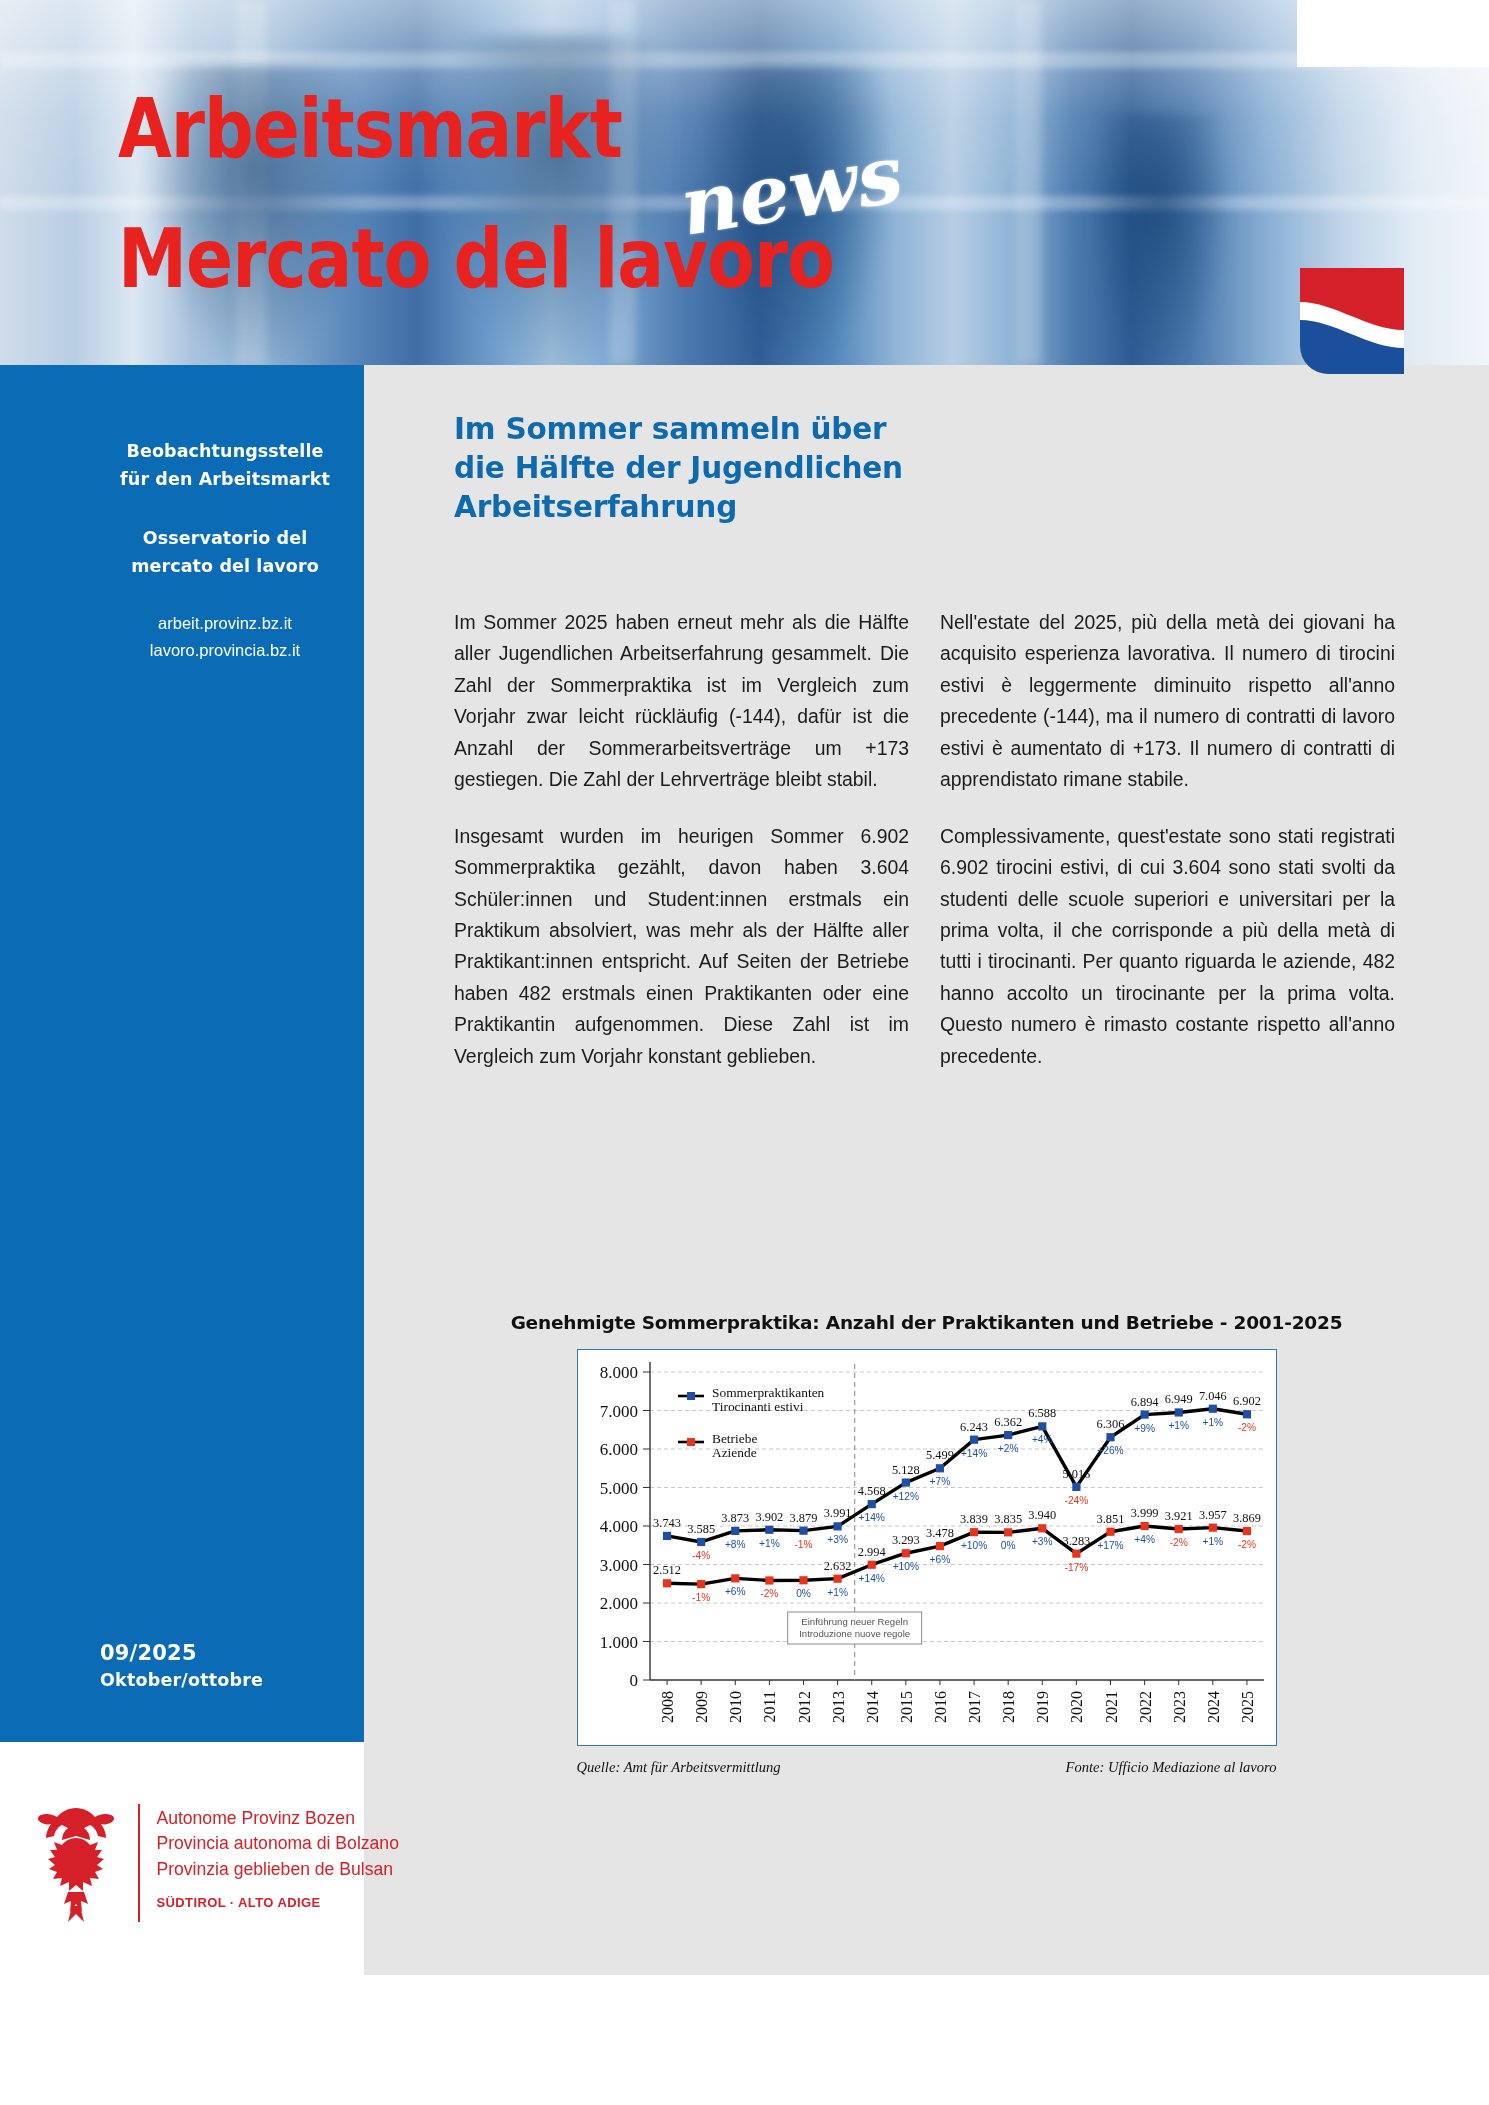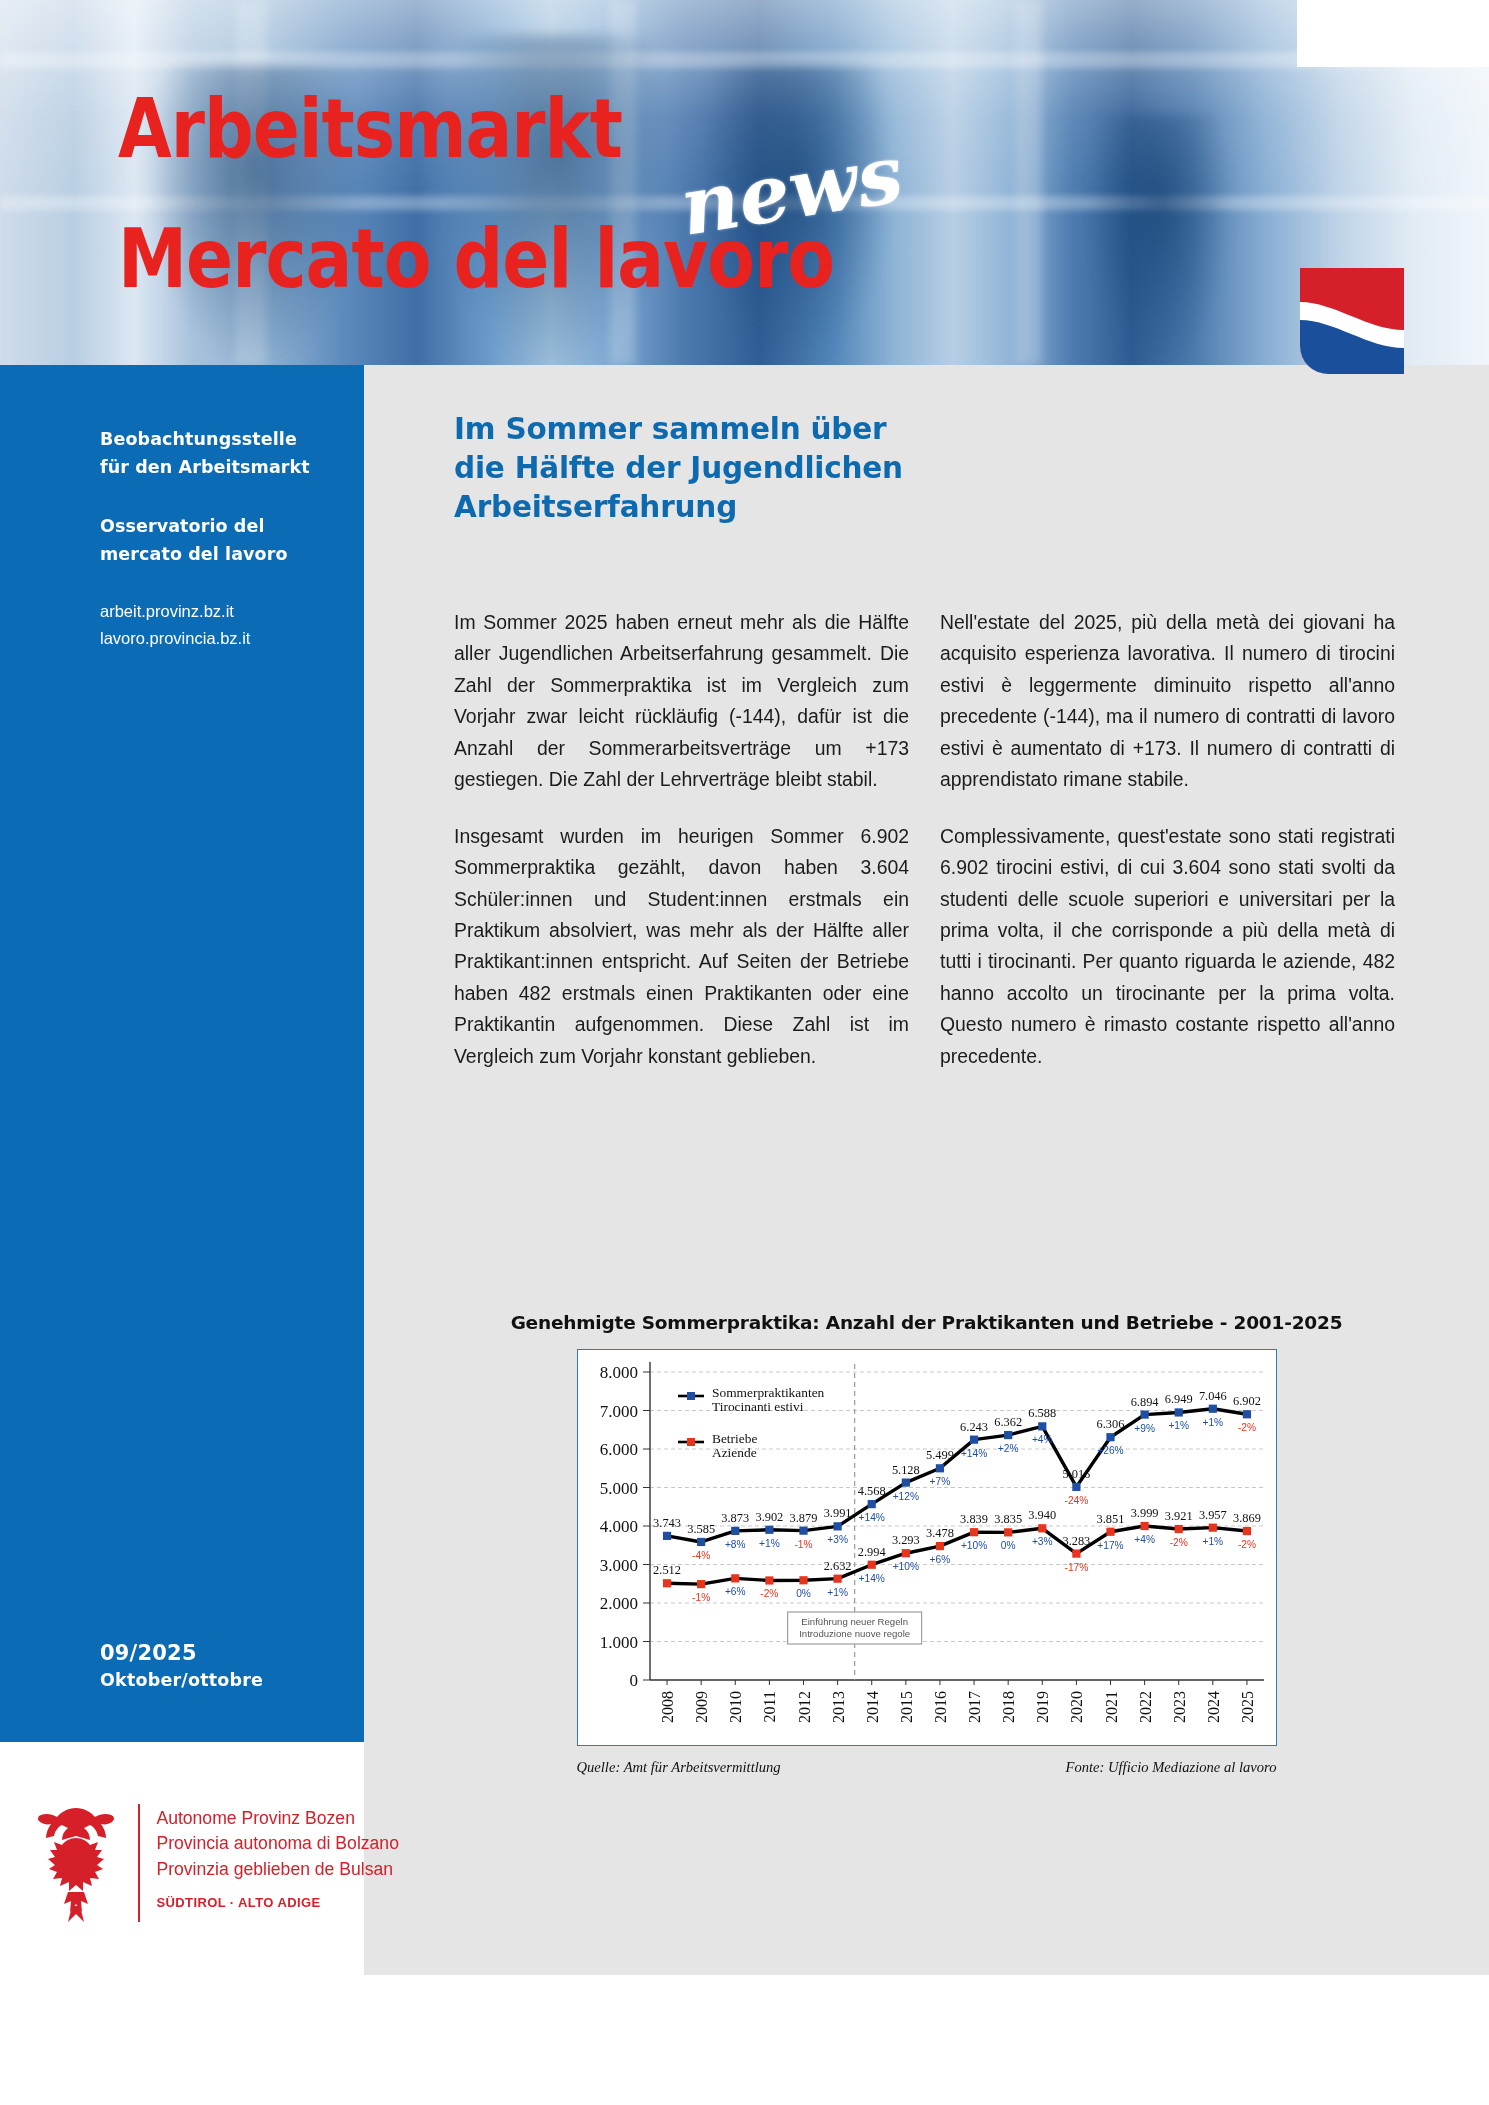--- a/index.html
+++ b/index.html
@@ -97,21 +97,21 @@
     text-shadow: 0 0 3px rgba(255,255,255,0.55);
   }
 
   
   #sidebar {
     position: absolute; left: 0; top: 365px;
     width: 364px; height: 1377px;
     background: #0b6bb4;
     z-index: 3;
   }
-  #sidebar-top { position: absolute; left: 100px; top: 60px; width: 250px; }
+  #sidebar-top { position: absolute; left: 100px; top: 72px; width: 250px; text-align: center; }
   .sb-strong {
     color: #ffffff;
     font-family: "DejaVu Sans", sans-serif;
     font-weight: 700;
     font-size: 17.5px;
     line-height: 1.62;
     letter-spacing: 0.1px;
   }
   .sb-gap { height: 30px; }
   .sb-url {

